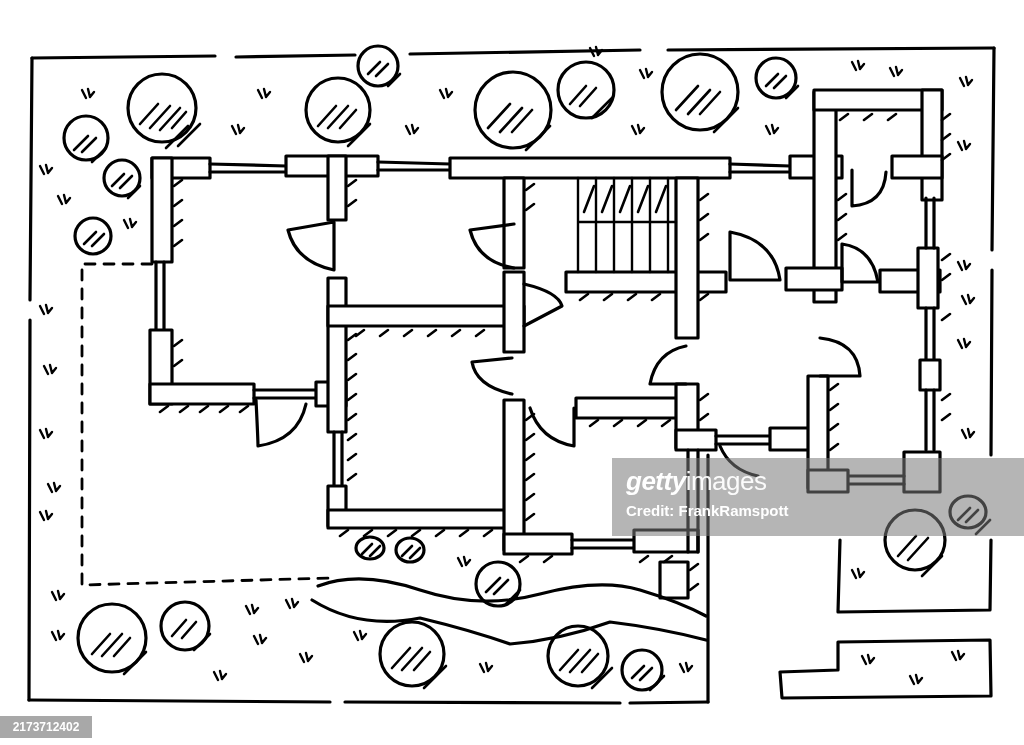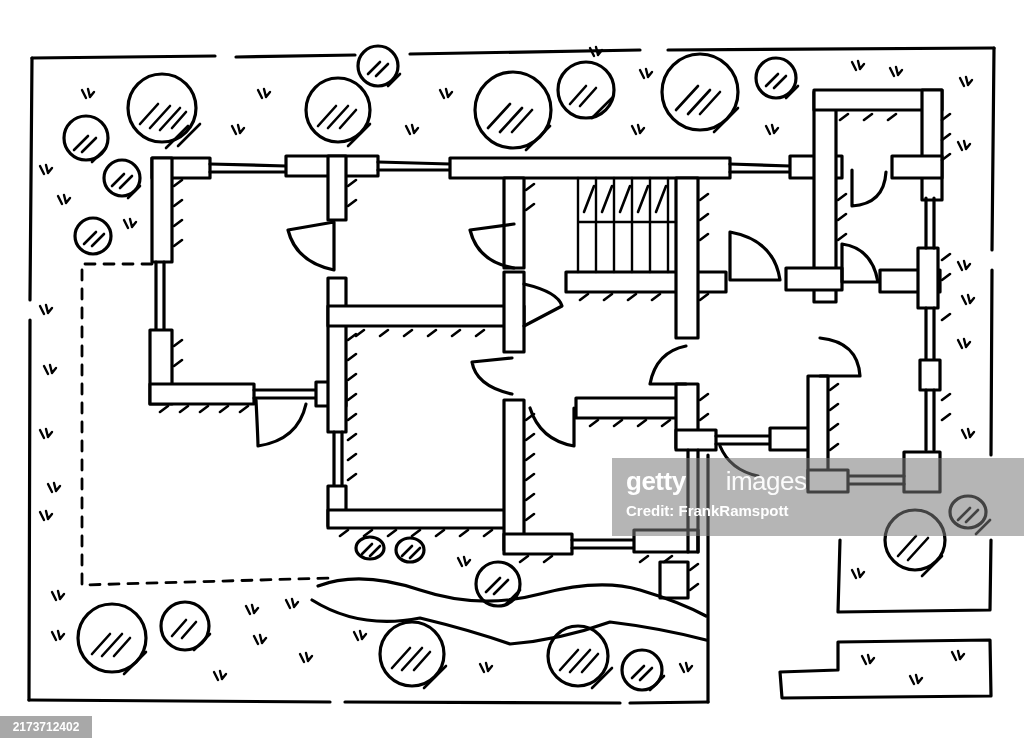--- a/index.html
+++ b/index.html
@@ -9,22 +9,22 @@
   .ink-thin { stroke:#000; fill:none; stroke-width:2.4; stroke-linecap:round; }
   .wall { stroke:#000; fill:#fff; stroke-width:3.2; stroke-linejoin:round; }
   .hatch { stroke:#000; stroke-width:2.6; stroke-linecap:round; }
   .dash { stroke:#000; fill:none; stroke-width:2.8; stroke-dasharray:10 9; stroke-linecap:round; }
   .watermark {
     position:absolute; left:612px; top:458px; width:412px; height:78px;
     background:rgba(120,120,120,0.55);
     color:#fff; padding-left:14px; box-sizing:border-box;
   }
   .wm-logo { position:absolute; left:14px; top:8px; font-size:26px; letter-spacing:-0.5px; }
-  .wm-logo b { font-weight:700; }
-  .wm-logo span { font-weight:400; opacity:0.95;margin-left:40px; }
+  .wm-logo b { font-weight:700;font-style:italic; }
+  .wm-logo span { font-weight:400; opacity:0.95; }
   .wm-credit { position:absolute; left:14px; top:44px; font-size:15px; font-weight:700; }
   .id-strip {
     position:absolute; left:0; top:716px; height:22px; width:92px;
     background:#a8a8a8; color:#fff; font-size:12px; font-weight:700;
     display:flex; align-items:center; justify-content:center;
   }
 </style>
 </head>
 <body>
 

